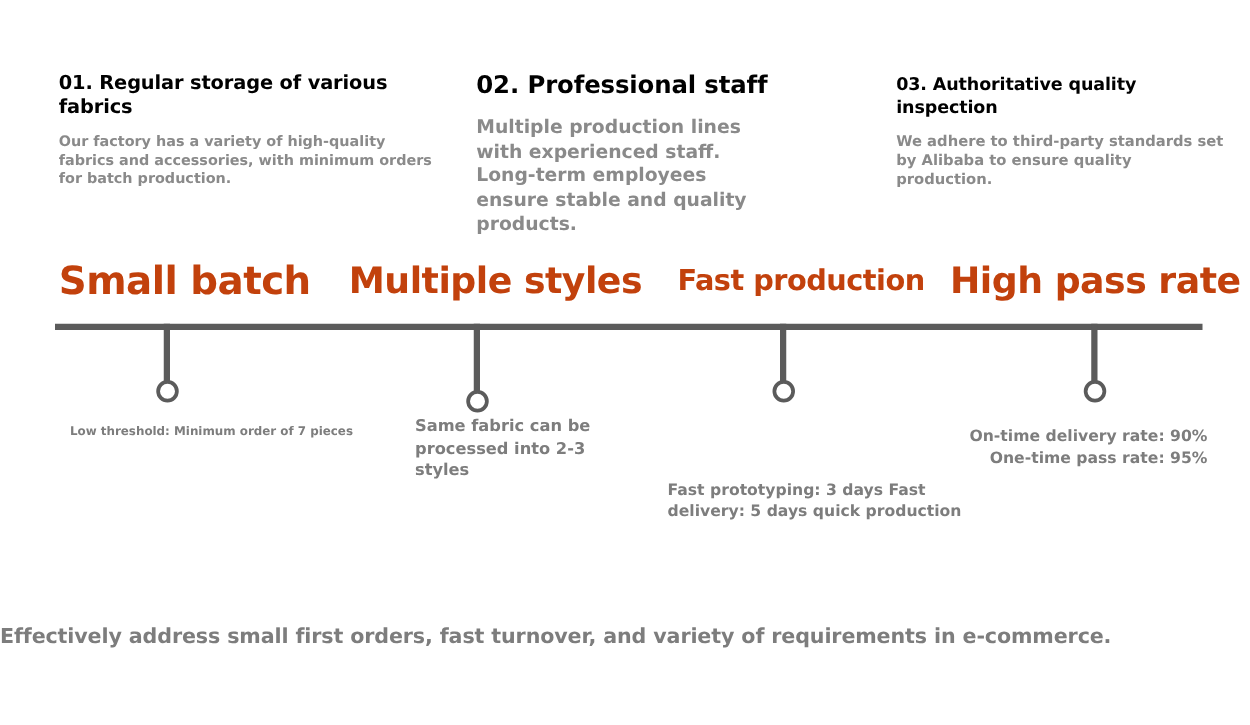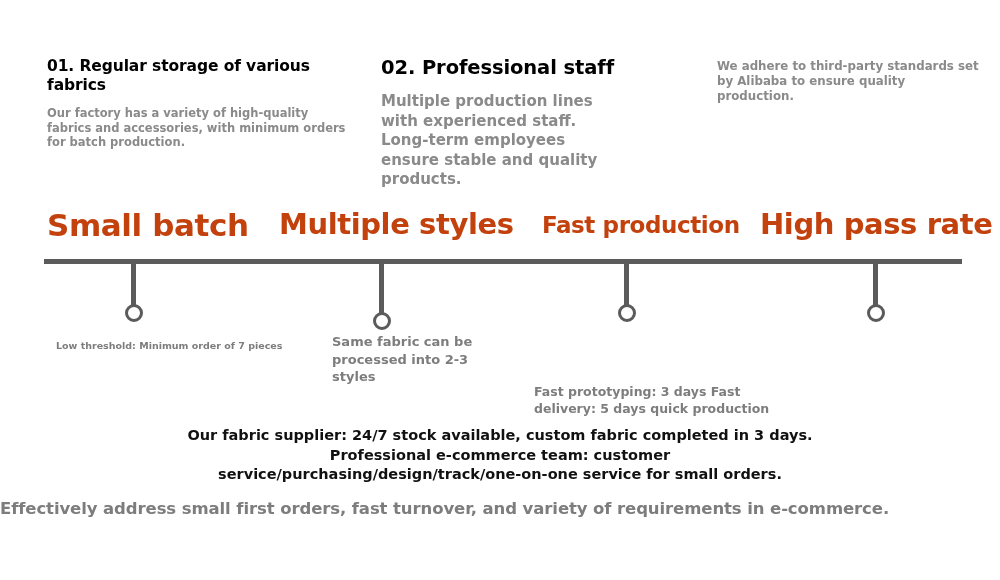--- a/index.html
+++ b/index.html
@@ -155,20 +155,21 @@
     <p class="feature-title">01. Regular storage of various fabrics</p>
     <p class="feature-body">Our factory has a variety of high-quality fabrics and accessories, with minimum orders for batch production.</p>
   </div>
 
   <div class="feature" id="feature-2">
     <p class="feature-title">02. Professional staff</p>
     <p class="feature-body">Multiple production lines with experienced staff. Long-term employees ensure stable and quality products.</p>
   </div>
 
   <div class="feature" id="feature-3">
+    <p class="feature-title">03. Authoritative quality inspection</p>
     <p class="feature-body">We adhere to third-party standards set by Alibaba to ensure quality production.</p>
   </div>
 
   <div class="headline" id="headline-1">Small batch</div>
   <div class="headline" id="headline-2">Multiple styles</div>
   <div class="headline" id="headline-3">Fast production</div>
   <div class="headline" id="headline-4">High pass rate</div>
 
   <div id="timeline-bar"></div>
 
@@ -188,22 +189,18 @@
   </div>
 
   <div class="marker" id="marker-4">
     <div class="marker-stem"></div>
     <div class="marker-dot"></div>
   </div>
 
   <div class="caption" id="caption-1">Low threshold: Minimum order of 7 pieces</div>
   <div class="caption" id="caption-2">Same fabric can be processed into 2-3 styles</div>
   <div class="caption" id="caption-3">Fast prototyping: 3 days Fast delivery: 5 days quick production</div>
-
-  <div id="summary">
-    <span class="summary-line">Our fabric supplier: 24/7 stock available, custom fabric completed in 3 days.</span>
-    <span class="summary-line">Professional e-commerce team: customer</span>
-    <span class="summary-line">service/purchasing/design/track/one-on-one service for small orders.</span>
-  </div>
+  <div class="caption" id="caption-4">On-time delivery rate: 90% One-time pass rate: 95%</div>
+
 
   <div id="strapline">Effectively address small first orders, fast turnover, and variety of requirements in e-commerce.</div>
 
 </div>
 
 </body></html>

